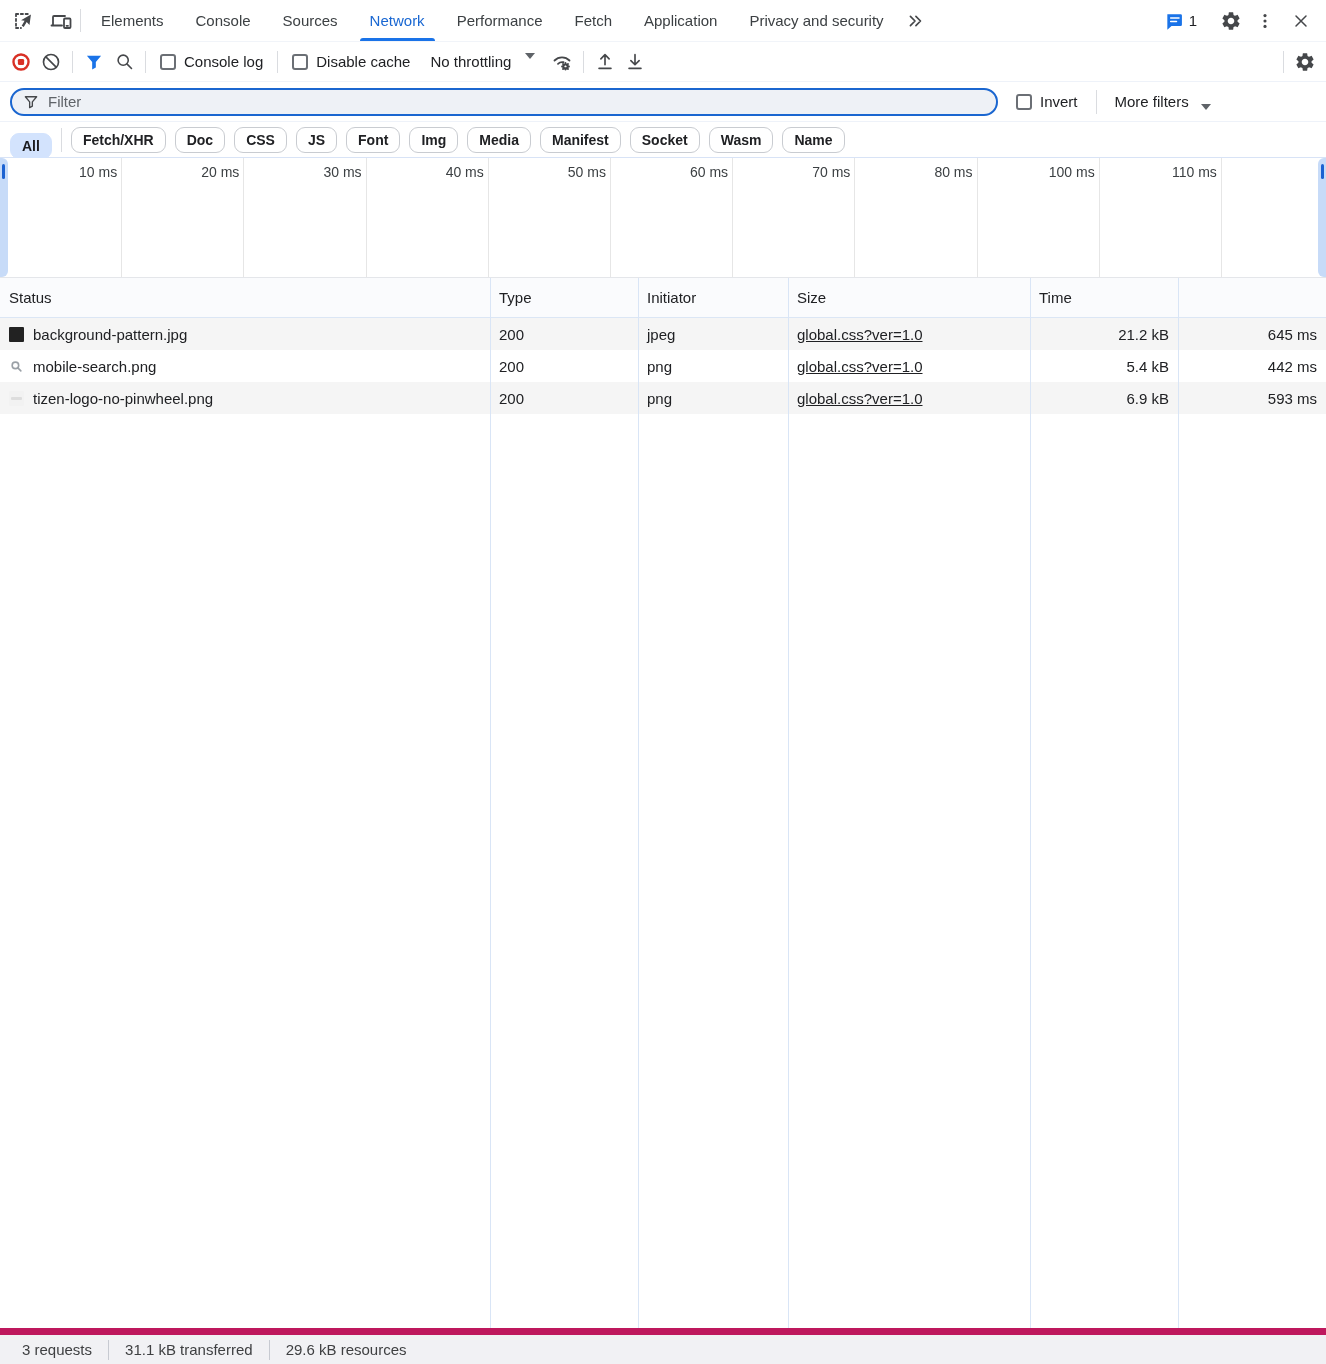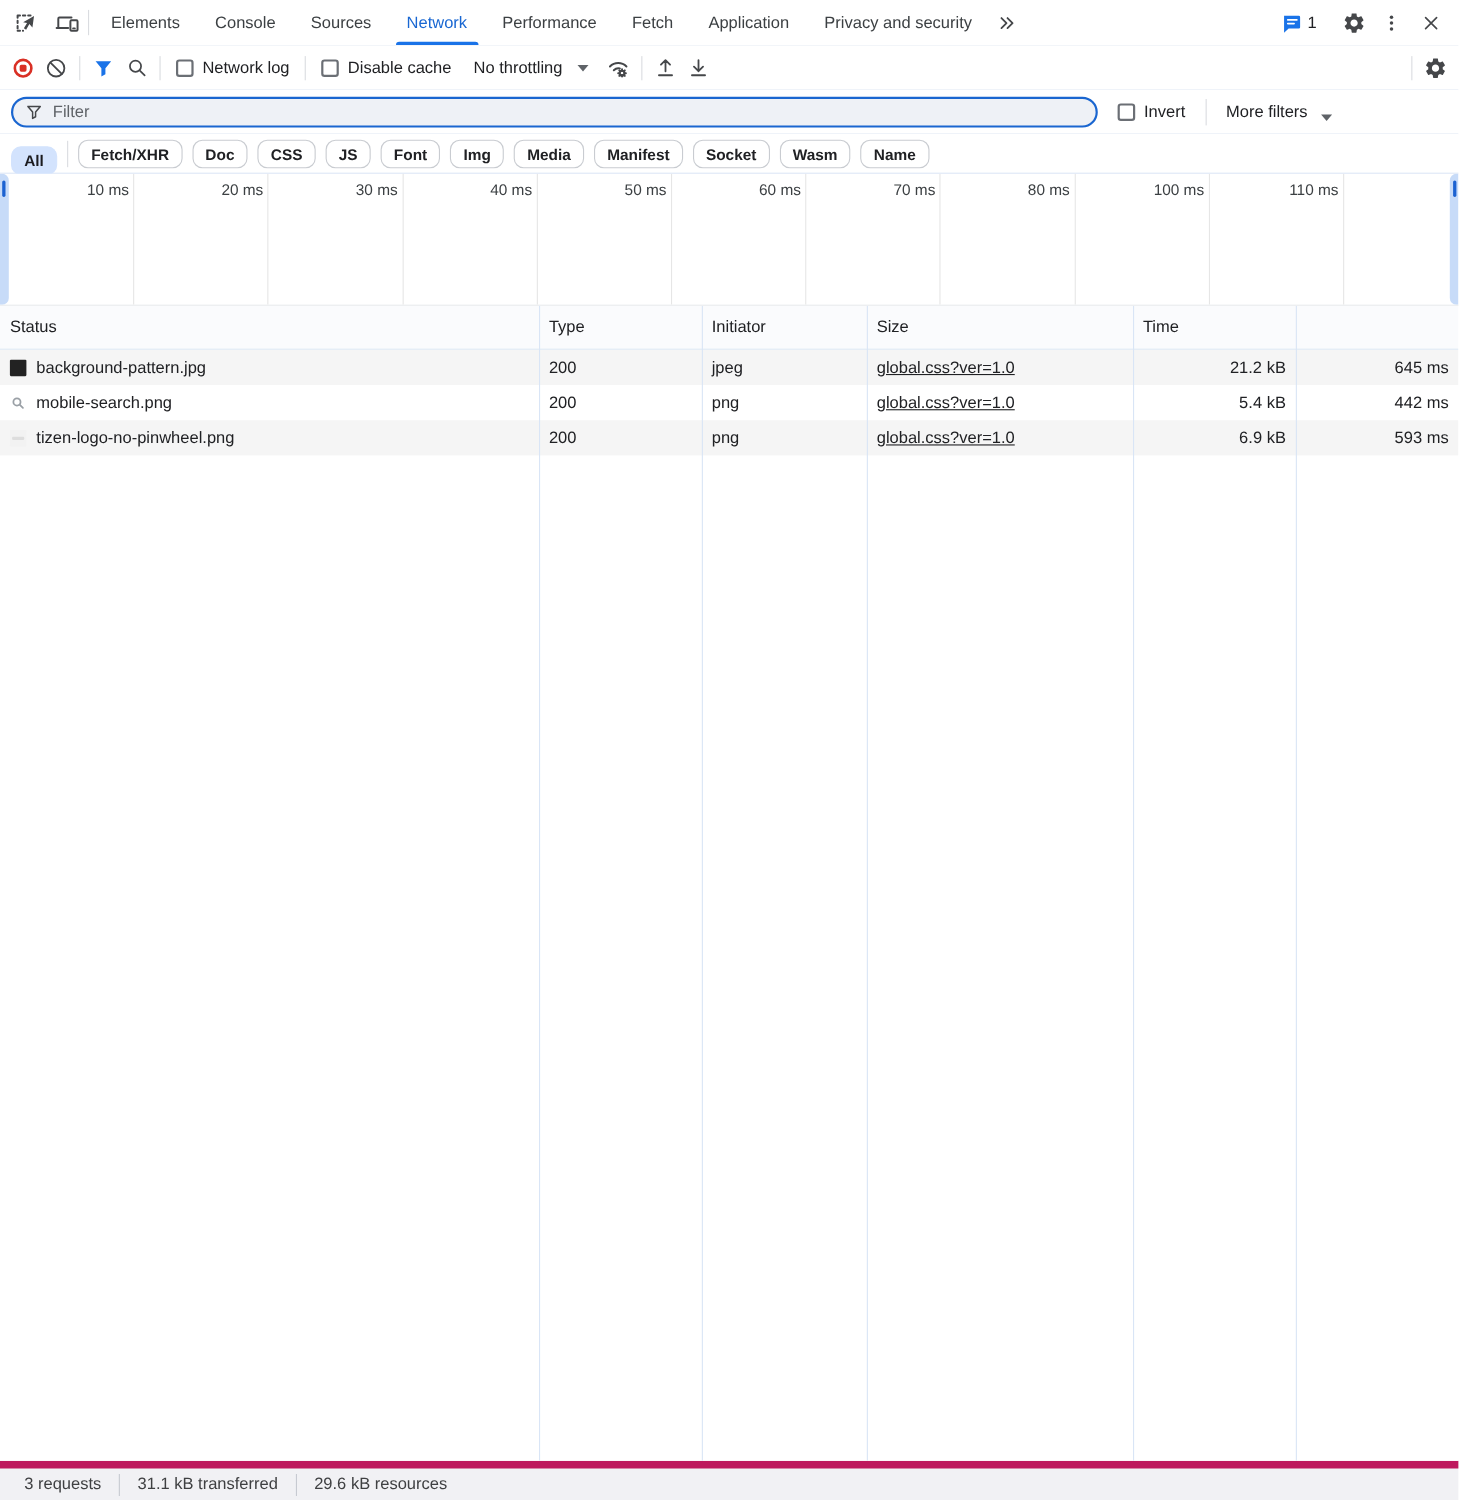--- a/index.html
+++ b/index.html
@@ -23,21 +23,21 @@
   .issues { display:flex; align-items:center; gap:5px; padding:0 8px; cursor:pointer; font-size:15px; }
 
   
   .net-toolbar { height:40px; flex:0 0 40px; display:flex; align-items:center; background:#fff;
     padding:0 6px; border-bottom:1px solid #eef2f9; }
   .tool-btn { width:30px; height:30px; display:flex; align-items:center; justify-content:center;
     cursor:pointer; border-radius:4px; flex:0 0 auto; }
   .check-group { display:flex; align-items:center; gap:8px; padding:0 8px; cursor:pointer; }
   .checkbox { width:16px; height:16px; border:2px solid #6b6f75; border-radius:3px; background:#fff; }
   .check-label { font-size:15px; color:#202124; white-space:nowrap; }
-  .throttle { display:flex; align-items:center; gap:14px; padding:0 12px; cursor:pointer; }
+  .throttle { display:flex; align-items:flex-start; gap:14px; padding:0 12px; cursor:pointer; }
   .throttle-label { font-size:15px; color:#202124; }
   .caret { width:0; height:0; border-left:5px solid transparent; border-right:5px solid transparent;
     border-top:6px solid #5f6368; }
   .spacer { flex:1; }
 
   
   .filter-row { height:40px; flex:0 0 40px; display:flex; align-items:center; background:#fff;
     padding:0 10px; border-bottom:1px solid #eef2f9; }
   .filter-pill { flex:0 0 988px; height:28px; display:flex; align-items:center; gap:8px;
     background:#eef1f6; border:2px solid #1a66d0; border-radius:14px; padding:0 10px; }
@@ -188,21 +188,21 @@
     </div>
     <div class="tool-btn">
       <svg width="21" height="21" viewBox="0 0 24 24">
         <circle class="ic" cx="10.5" cy="10.5" r="5.8" stroke-width="2"></circle>
         <path class="ic" stroke-width="2" d="M15 15 L20 20"></path>
       </svg>
     </div>
     <div class="vsep" style="height:22px;margin:0 6px;"></div>
     <div class="check-group">
       <span class="checkbox"></span>
-      <span class="check-label">Network log</span>
+      <span class="check-label">Console log</span>
     </div>
     <div class="vsep" style="height:22px;margin:0 6px;"></div>
     <div class="check-group">
       <span class="checkbox"></span>
       <span class="check-label">Disable cache</span>
     </div>
     <div class="throttle">
       <span class="throttle-label">No throttling</span>
       <span class="caret"></span>
     </div>

